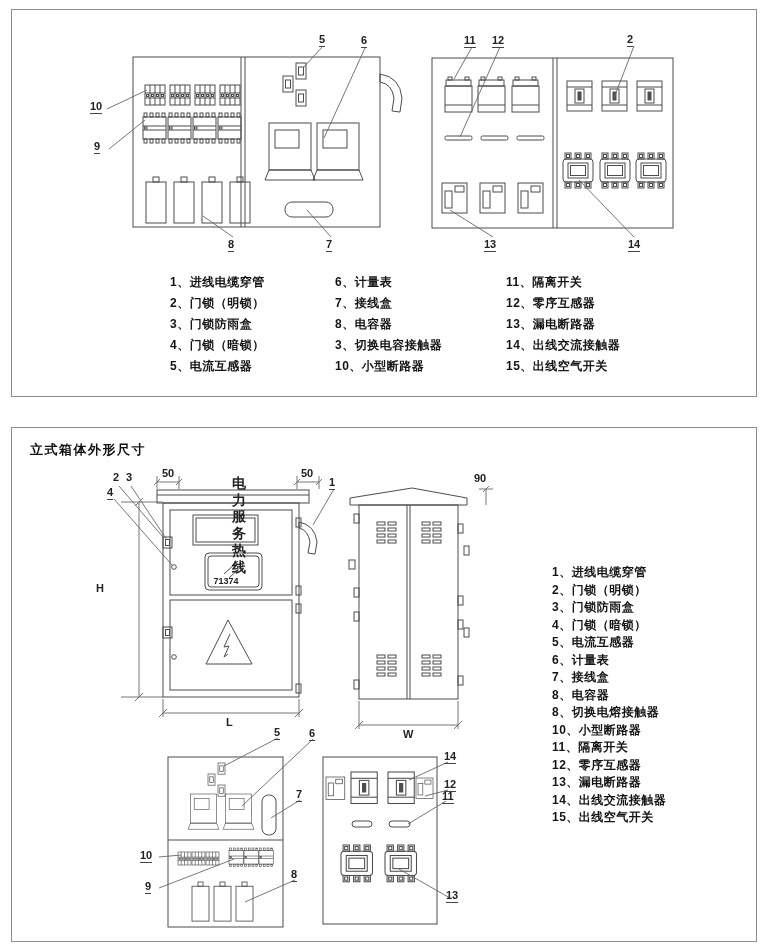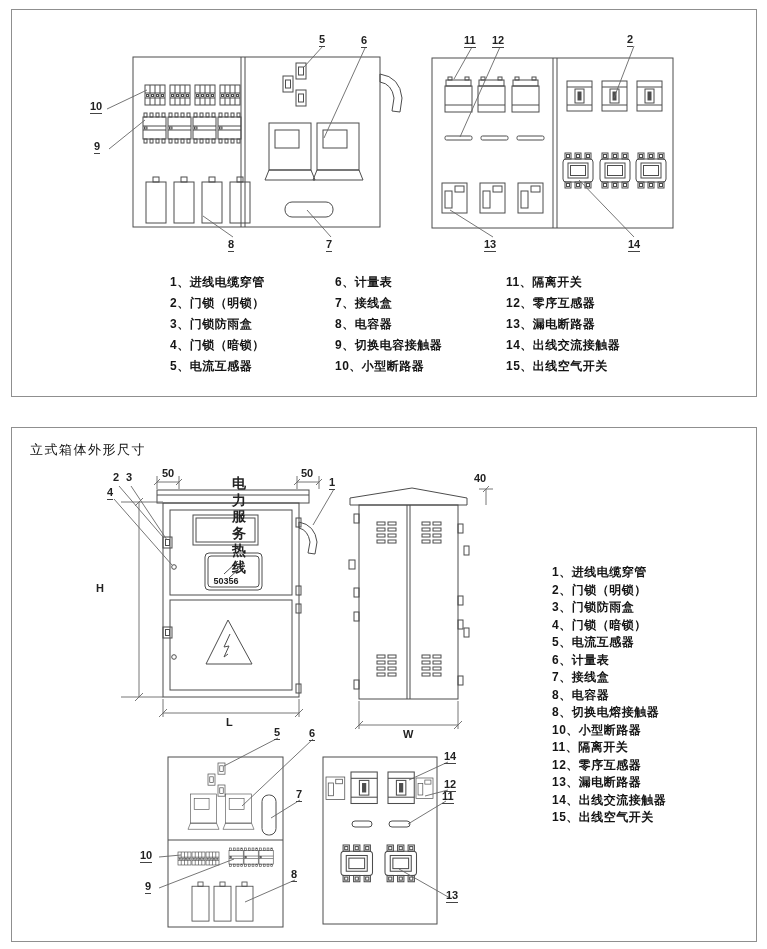--- a/index.html
+++ b/index.html
@@ -11,21 +11,21 @@
   svg{position:absolute;left:0;top:0;}
   svg rect,svg line,svg path,svg polygon,svg polyline,svg circle{
       stroke:#4d4d4d;fill:none;stroke-width:1;}
   svg .ld{stroke:#666;stroke-width:0.9;}
   svg .fill{fill:#4d4d4d;stroke:none;}
   .callout{position:absolute;font-weight:bold;font-size:11px;line-height:1;
            color:#222;border-bottom:1px solid #444;padding-bottom:1px;}
   .dimlabel{position:absolute;font-weight:bold;font-size:11px;line-height:1;color:#222;}
   .legend-row{position:absolute;font-weight:bold;font-size:12px;line-height:1.1;
               color:#141414;white-space:nowrap;letter-spacing:0.5px;}
-  .panel2-title{position:absolute;left:18px;top:13px;font-weight:normal;font-size:13px;
+  .panel2-title{position:absolute;left:18px;top:13px;font-weight:bold;font-size:13px;
                 color:#111;letter-spacing:1.5px;}
   .hotline{position:absolute;left:182px;top:88px;width:64px;height:29px;display:flex;
            flex-direction:column;align-items:center;justify-content:center;
            font-weight:bold;color:#222;}
   .hotline .l1{font-size:14px;line-height:1.2;letter-spacing:0;padding-left:38px;}
   .hotline .l2{font-size:9px;line-height:1.2;}
 </style>
 </head>
 <body>
 
@@ -191,21 +191,21 @@
     <span class="callout" style="left:616px;top:229px">14</span>
 
     <div class="legend-row" style="left:158px;top:266px">1、进线电缆穿管</div>
     <div class="legend-row" style="left:158px;top:287px">2、门锁（明锁）</div>
     <div class="legend-row" style="left:158px;top:308px">3、门锁防雨盒</div>
     <div class="legend-row" style="left:158px;top:329px">4、门锁（暗锁）</div>
     <div class="legend-row" style="left:158px;top:350px">5、电流互感器</div>
     <div class="legend-row" style="left:323px;top:266px">6、计量表</div>
     <div class="legend-row" style="left:323px;top:287px">7、接线盒</div>
     <div class="legend-row" style="left:323px;top:308px">8、电容器</div>
-    <div class="legend-row" style="left:323px;top:329px">9、切换电容接触器</div>
+    <div class="legend-row" style="left:323px;top:329px">3、切换电容接触器</div>
     <div class="legend-row" style="left:323px;top:350px">10、小型断路器</div>
     <div class="legend-row" style="left:494px;top:266px">11、隔离开关</div>
     <div class="legend-row" style="left:494px;top:287px">12、零序互感器</div>
     <div class="legend-row" style="left:494px;top:308px">13、漏电断路器</div>
     <div class="legend-row" style="left:494px;top:329px">14、出线交流接触器</div>
     <div class="legend-row" style="left:494px;top:350px">15、出线空气开关</div>
   </div>
 
   <div id="panel-bottom" class="panel">
     <svg width="744" height="513" viewBox="0 0 744 513">
@@ -371,26 +371,26 @@
         <line class="ld" x1="436" y1="362" x2="413" y2="368"></line>
         <line class="ld" x1="434" y1="373" x2="396" y2="396"></line>
         <line class="ld" x1="438" y1="470" x2="387" y2="441"></line>
       </g>
     </svg>
 
     <div class="panel2-title">立式箱体外形尺寸</div>
 
     <div class="hotline">
       <span class="l1">电力服务热线</span>
-      <span class="l2">50356</span>
+      <span class="l2">71374</span>
     </div>
 
     <span class="dimlabel" style="left:150px;top:40px">50</span>
     <span class="dimlabel" style="left:289px;top:40px">50</span>
-    <span class="dimlabel" style="left:462px;top:45px">40</span>
+    <span class="dimlabel" style="left:462px;top:45px">90</span>
     <span class="dimlabel" style="left:84px;top:155px">H</span>
     <span class="dimlabel" style="left:214px;top:289px">L</span>
     <span class="dimlabel" style="left:391px;top:301px">W</span>
 
     <span class="dimlabel" style="left:101px;top:44px">2</span>
     <span class="dimlabel" style="left:114px;top:44px">3</span>
     <span class="callout" style="left:95px;top:59px">4</span>
     <span class="callout" style="left:317px;top:49px">1</span>
     <span class="callout" style="left:262px;top:299px">5</span>
     <span class="callout" style="left:297px;top:300px">6</span>

